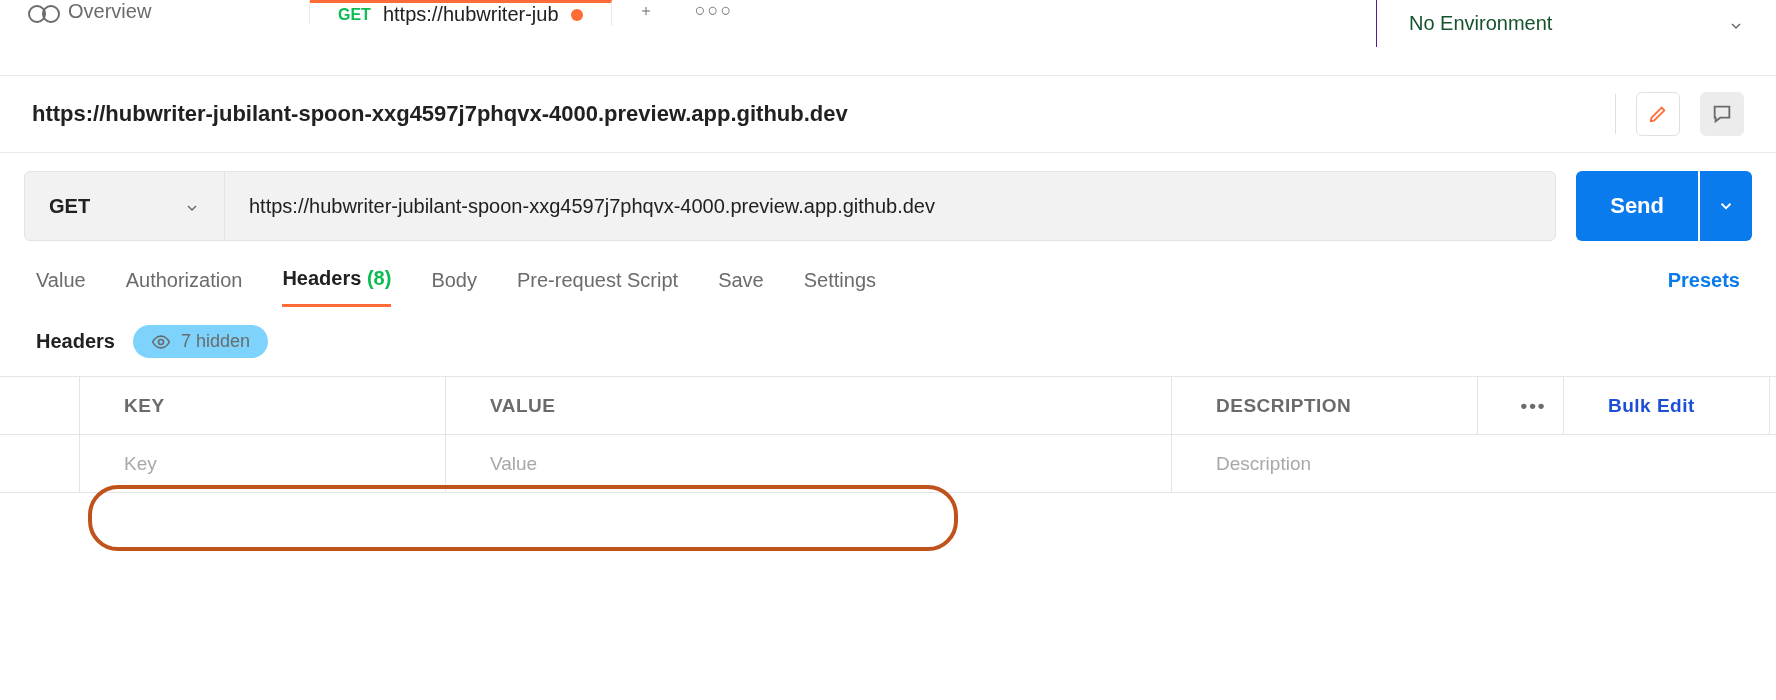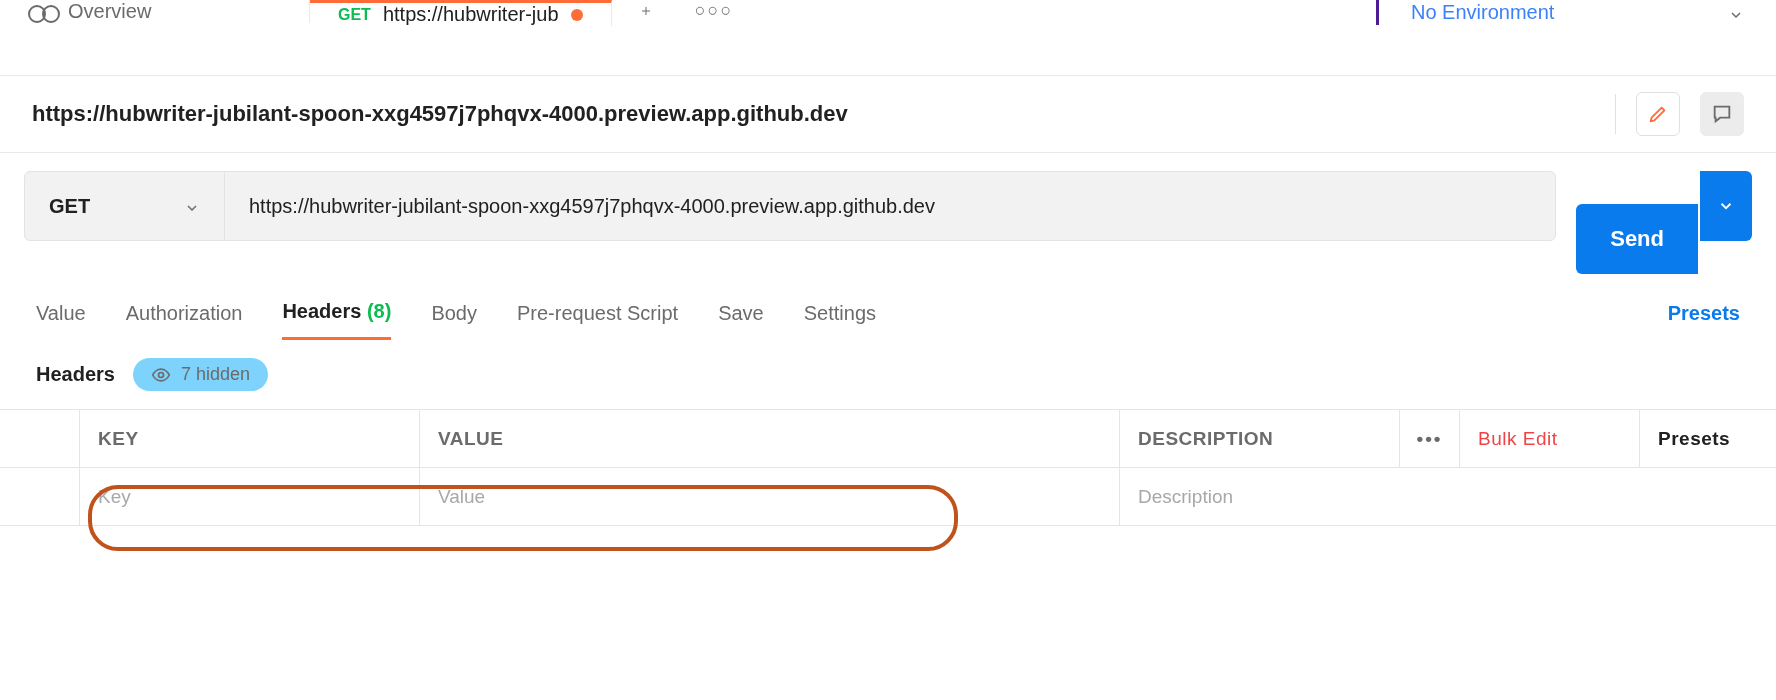--- a/index.html
+++ b/index.html
@@ -58,24 +58,24 @@
   }
   .tab.more  { font-size: 18px; letter-spacing: 2px; }
   .tab.plus svg { width: 22px; height: 22px; }
 
   .env-select {
     margin-left: auto;
     display: flex;
     align-items: center;
     justify-content: space-between;
     width: 400px;
-    border-left: 3px solid #4c1d95;
-    padding: 1px 32px;
+    border-left: 1px solid #4c1d95;
+    padding: 12px 32px;
     font-size: 20px;
-    color: #3b82f6;
+    color: #14532d;
   }
 
   
   .titlebar {
     display: flex;
     align-items: center;
     justify-content: space-between;
     padding: 16px 32px;
     border-bottom: 1px solid #eaeaea;
   }
@@ -119,21 +119,21 @@
     width: 200px; padding: 0 24px; font-size: 20px; font-weight: 700;
     color: #212121; border-right: 1px solid #e3e3e3;
   }
   .url-input {
     flex: 1; background: transparent; border: none; outline: none;
     padding: 0 24px; font-size: 20px; color: #212121;
   }
   .send-group { display: flex; }
   .send-btn {
     background: #097bed; color: #fff; font-size: 22px; font-weight: 700;
-    border-radius: 6px 0 0 6px; padding: 0 34px; height: 70px; margin-top: 33px;
+    border-radius: 6px 0 0 6px; padding: 0 34px; height: 70px;
   }
   .send-drop {
     background: #097bed; color: #fff; border-radius: 0 6px 6px 0;
     width: 52px; height: 70px; margin-left: 2px;
   }
 
   
   .subtabs {
     display: flex; align-items: center; gap: 40px; padding: 8px 36px 0;
     font-size: 20px; color: #6b6b6b;
@@ -156,20 +156,21 @@
   }
 
   
   .tbl { width: 100%; border-top: 1px solid #e5e5e5; }
   .tbl .row {
     display: grid;
     grid-template-columns: 80px 340px 700px 280px 60px 180px 180px;
     align-items: center;
     border-bottom: 1px solid #e5e5e5;
     height: 58px;
+    gap: 26px;
   }
   .tbl .row.head { color: #6b6b6b; font-weight: 700; letter-spacing: 0.5px; }
   .tbl .cell {
     padding: 0 18px; height: 100%; display: flex; align-items: center;
     border-right: 1px solid #e5e5e5; font-size: 19px;
   }
   .tbl .cell.noborder { border-right: none; }
   .tbl .cell.chk { justify-content: center; }
 
   .checkbox {
@@ -293,21 +294,21 @@
 
   <div class="tbl">
     <div class="row head">
       <div class="cell chk"></div>
       <div class="cell">KEY</div>
       <div class="cell">VALUE</div>
       <div class="cell">DESCRIPTION</div>
       <div class="cell" style="justify-content:center;">
         <span class="dots">•••</span>
       </div>
-      <div class="cell" style="font-weight:400;color:#ef4444;">Bulk Edit</div>
+      <div class="cell" style="font-weight:700;color:#1d4ed8;">Bulk Edit</div>
       <div class="cell noborder" style="font-weight:700;color:#212121;justify-content:space-between;">
         <span>Presets</span>
 
       </div>
     </div>
 
 
     <div class="row">
       <div class="cell chk"></div>
       <div class="cell placeholder">Key</div>

